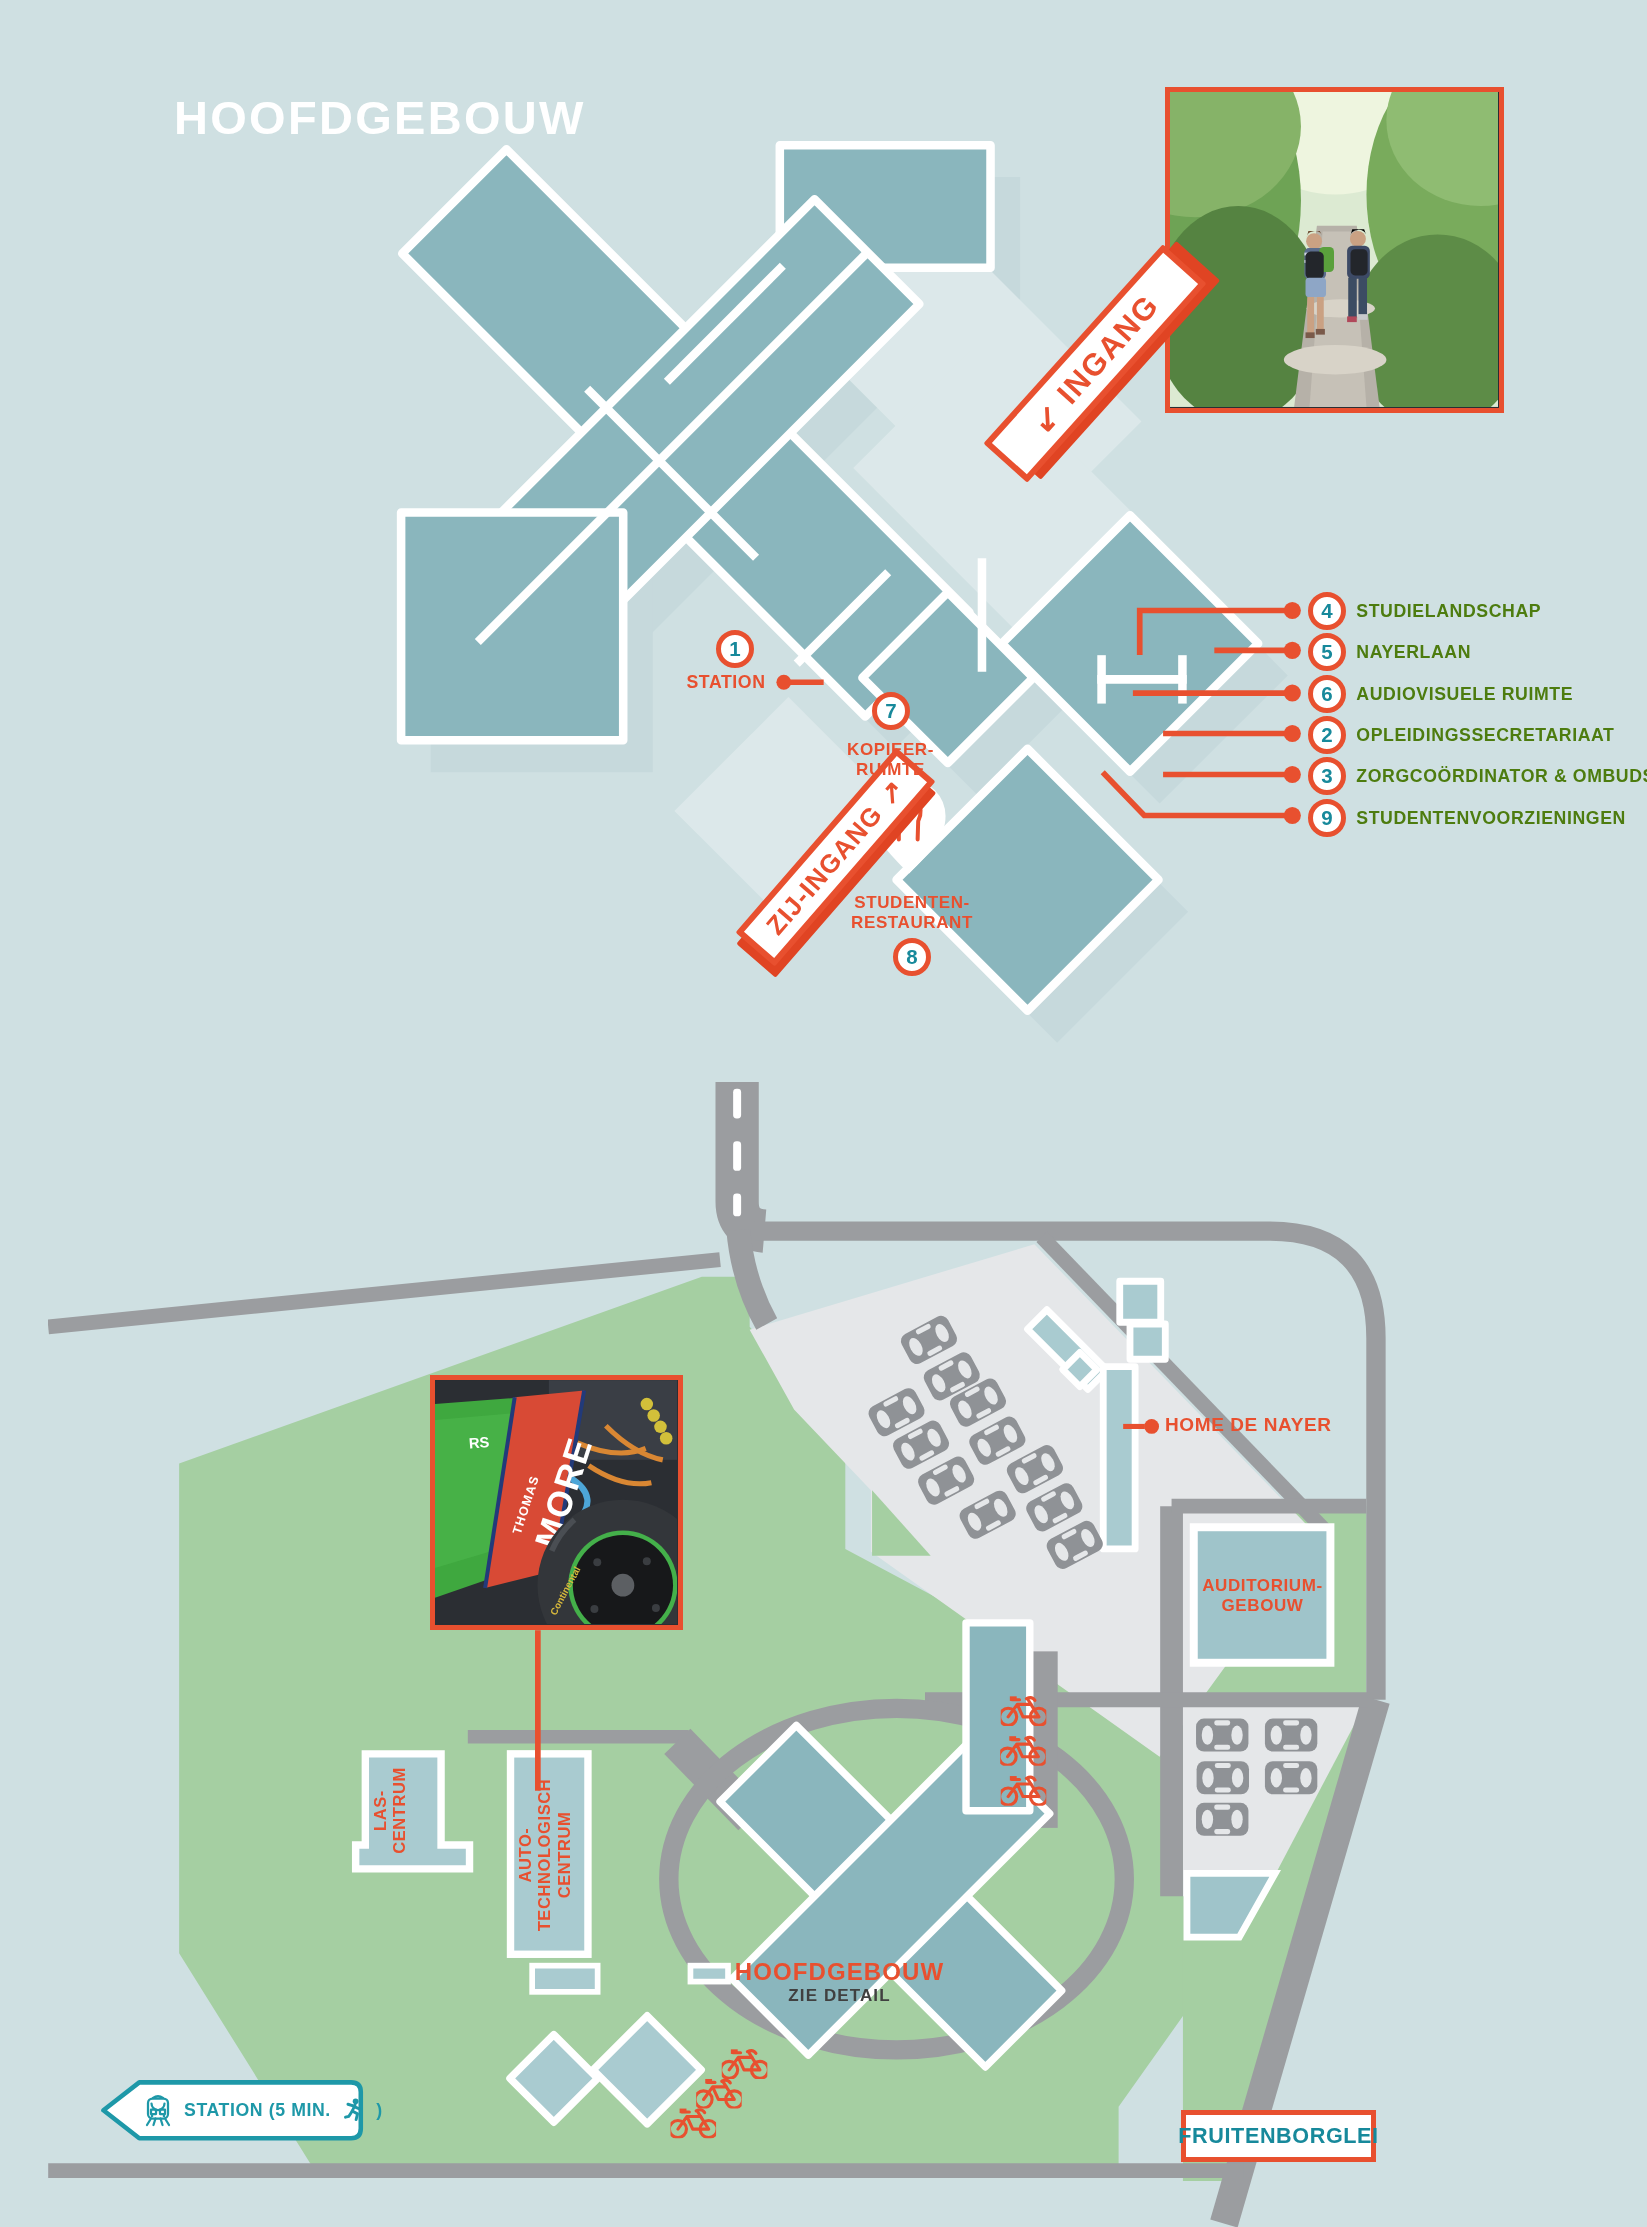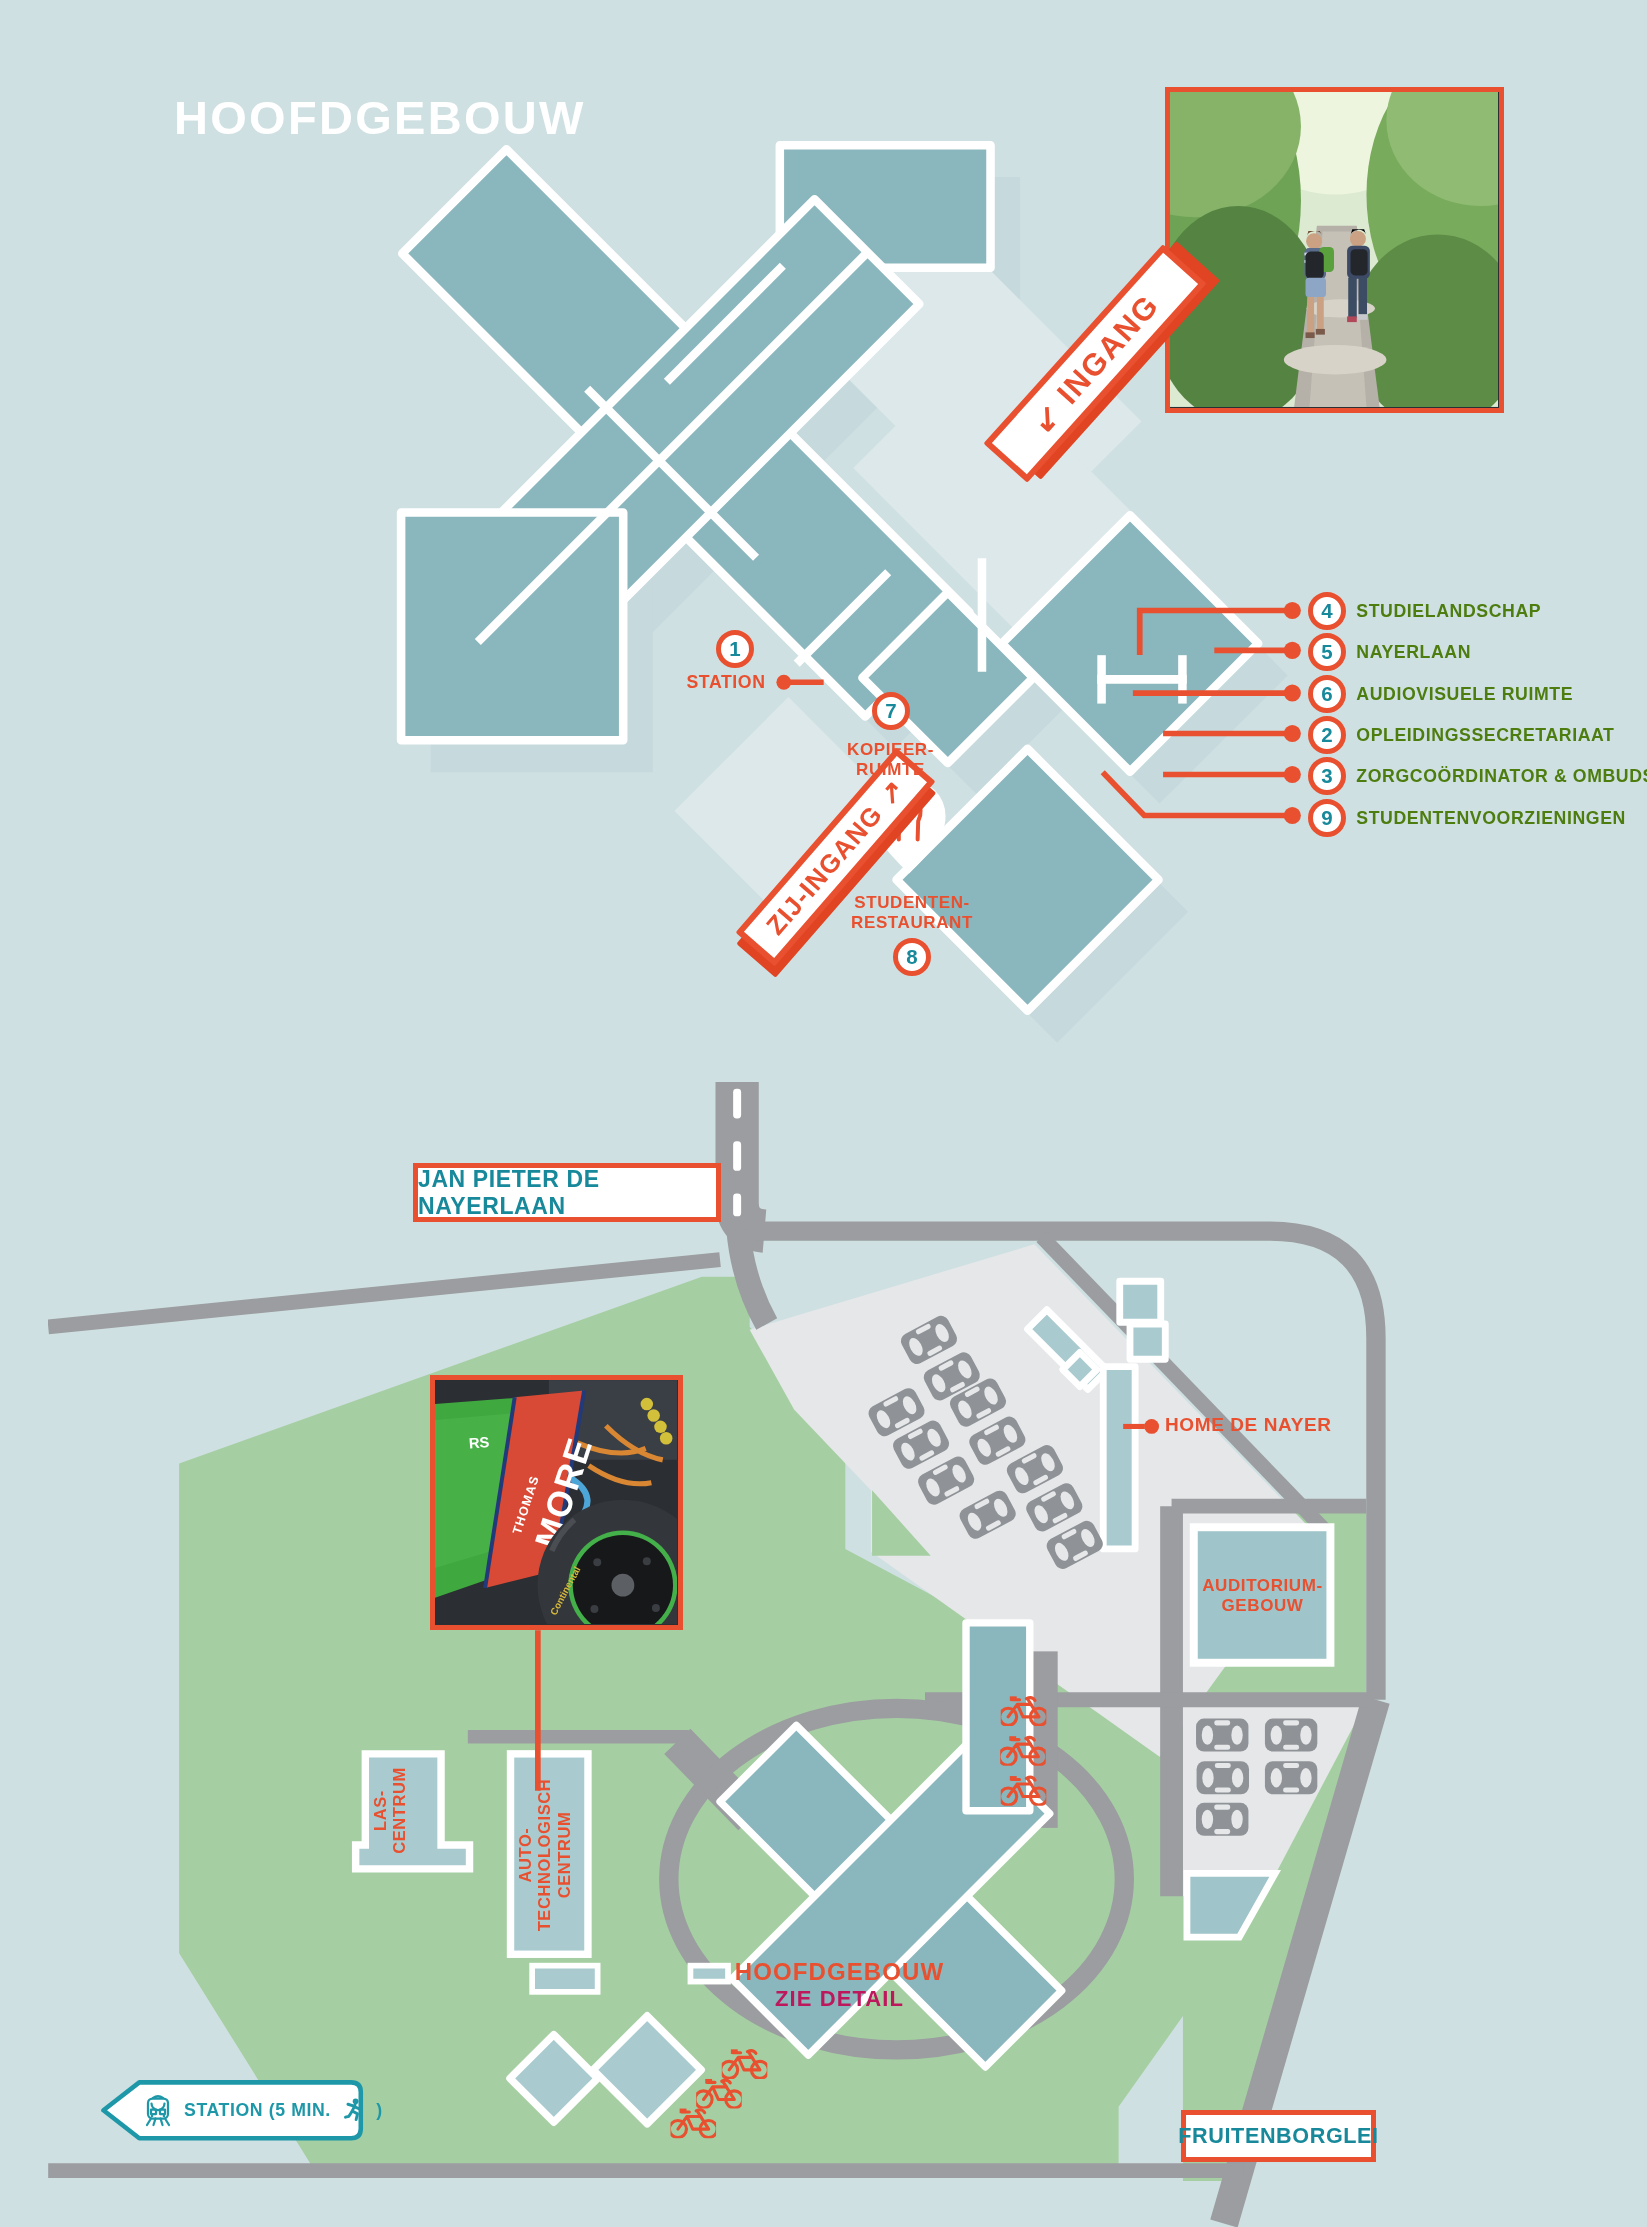--- a/index.html
+++ b/index.html
@@ -20,21 +20,21 @@
   .banner{position:absolute;display:flex;align-items:center;justify-content:center;gap:10.3px;
           background:#fff;border:6.3px solid #e8502f;color:#e8502f;font-weight:bold;
           box-sizing:border-box;border-radius:2.3px;}
   .banner .arrow{font-weight:bold;}
   .sign{position:absolute;background:#fff;border:5.7px solid #e8502f;display:flex;align-items:center;
         justify-content:center;font-weight:bold;color:#17899b;box-sizing:border-box;letter-spacing:0.6px;}
   .photo{position:absolute;border:5.7px solid #e8502f;box-sizing:border-box;overflow:hidden;background:#2b2e33;}
   .rot{transform:rotate(-90deg);}
   .station-text{position:absolute;display:flex;align-items:center;gap:13px;color:#1e98a8;
                 font-weight:bold;font-size:17.7px;letter-spacing:0.6px;}
-  .hb2{color:#be185d;font-size:22px;letter-spacing:1.1px;}
+  .hb2{color:#404040;font-size:17px;letter-spacing:1.1px;}
   .hb1{font-size:24px;letter-spacing:1.1px;}
 </style>
 </head>
 <body>
 
 <div id="stage">
 
   <svg class="layer" style="top:0" width="1647" height="1082" viewBox="0 0 2892 1900">
 
     <g fill="#c6d9dc" transform="translate(52,56)">
@@ -356,23 +356,20 @@
         <circle cx="285" cy="320" r="7" fill="#3a3d41"></circle>
           <circle cx="372" cy="318" r="7" fill="#3a3d41"></circle>
         <circle cx="388" cy="400" r="7" fill="#3a3d41"></circle>
           <circle cx="280" cy="402" r="7" fill="#3a3d41"></circle>
         <path d="M205,300 a150,150 0 0 1 40,-55" stroke="#4a4e53" stroke-width="10" fill="none"></path>
         <text x="212" y="414" font-size="17" font-weight="bold" fill="#d8b93c" transform="rotate(-62 212 414)">Continental</text>
       </g>
     </svg>
   </div>
 
-  <div class="sign" style="left:365px;top:1163px;width:308px;height:59px;font-size:23px">
-    <span>JAN PIETER DE NAYERLAAN</span>
-  </div>
   <div class="sign" style="left:1133px;top:2110px;width:195px;height:52px;font-size:21.6px">
     <span>FRUITENBORGLEI</span>
   </div>
 
   <div class="lbl nowrap" style="left:1117px;top:1414px;font-size:19px">HOME DE NAYER</div>
 
   <div class="lbl" style="left:1146px;top:1576px;width:137px;font-size:17px">
     <div>AUDITORIUM-</div>
     <div>GEBOUW</div>
   </div>

